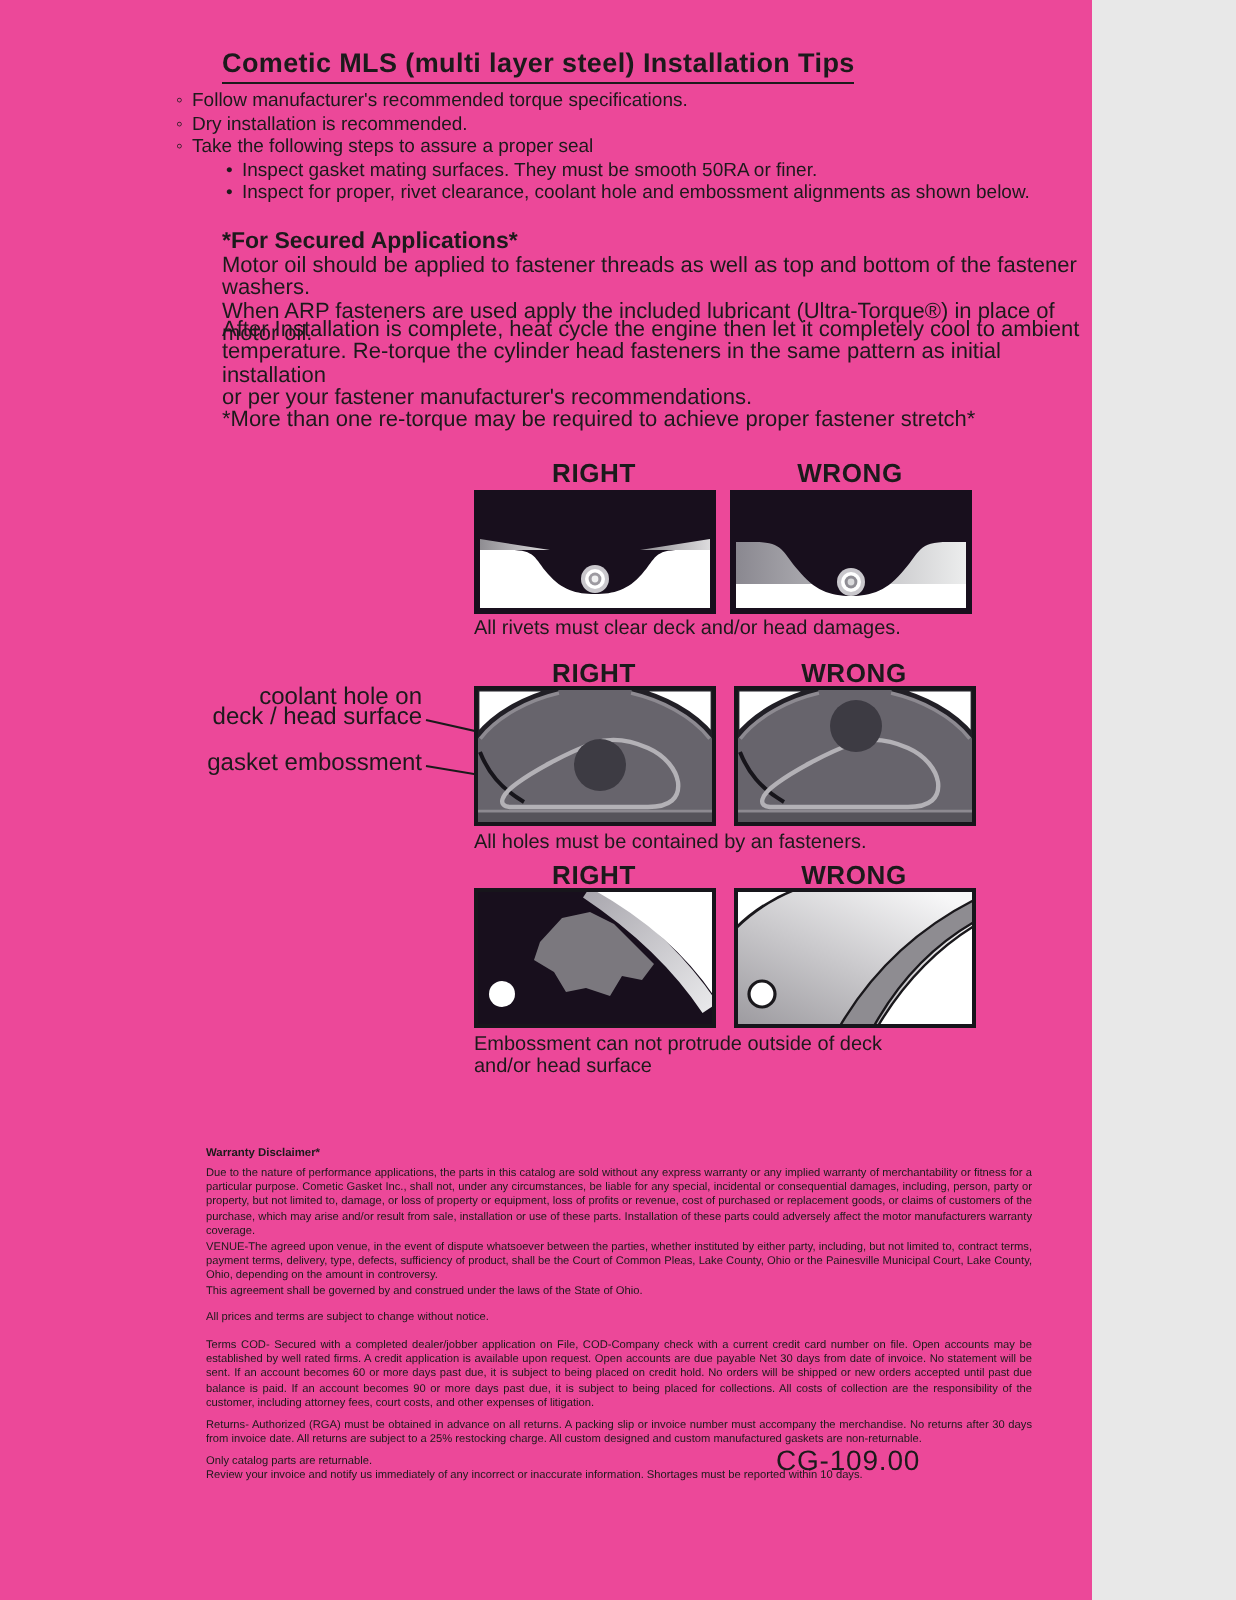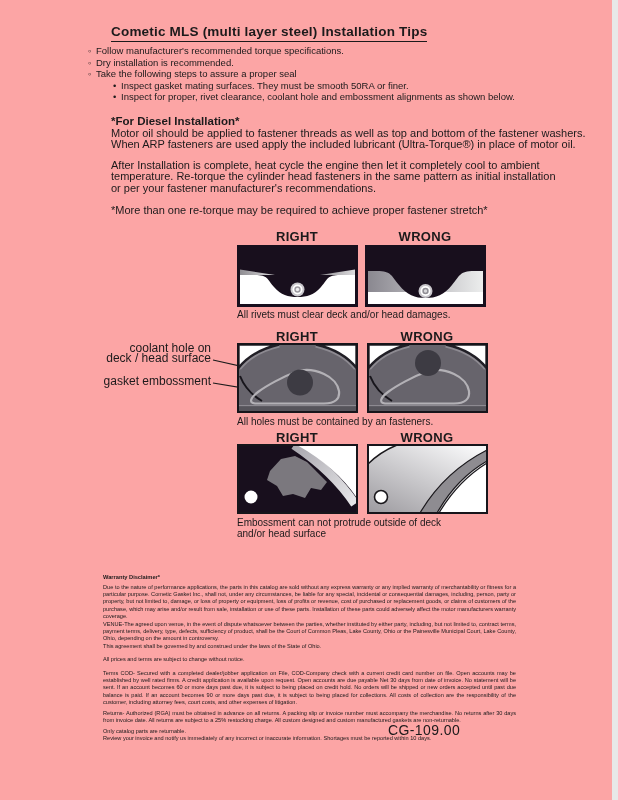--- a/index.html
+++ b/index.html
@@ -1,17 +1,17 @@
 <!DOCTYPE html>
 <html><head>
 <meta charset="utf-8">
 <style>
   html,body{margin:0;padding:0;background:#e8e8e8;}
   .page{
-    position:relative;width:612px;height:800px;background:#fca5a5;
+    position:relative;width:546px;height:800px;background:#ec4899;
     font-family:"Liberation Sans",sans-serif;color:#1c1a1b;overflow:hidden;
   }
   .abs{position:absolute;}
   .doc-title{
     font-size:13.5px;font-weight:bold;letter-spacing:.2px;
     border-bottom:1.7px solid #1c1a1b;padding-bottom:2px;white-space:nowrap;
   }
   .bullet-line{font-size:9.5px;line-height:11.5px;white-space:nowrap;display:flex;}
   .bullet-marker{width:8px;flex:none;}
   .sub-indent{margin-left:25px;}
@@ -47,21 +47,21 @@
     <div class="bullet-line sub-indent">
         <span class="bullet-marker">•</span>
         <span>Inspect gasket mating surfaces.  They must be smooth 50RA or finer.</span>
       </div>
     <div class="bullet-line sub-indent">
         <span class="bullet-marker">•</span>
         <span>Inspect for proper, rivet clearance, coolant hole and embossment alignments as shown below.</span>
       </div>
   </div>
 
-  <div class="abs section-heading" style="left:111px;top:115px;">*For Diesel Installation*</div>
+  <div class="abs section-heading" style="left:111px;top:115px;">*For Secured Applications*</div>
   <div class="abs body-para" style="left:111px;top:128px;">Motor oil should be applied to fastener threads as well as top and bottom of the fastener washers.
 When ARP fasteners are used apply the included lubricant (Ultra-Torque®) in place of motor oil.</div>
   <div class="abs body-para" style="left:111px;top:205px;">*More than one re-torque may be required to achieve proper fastener stretch*</div>
   <div class="abs body-para" style="left:111px;top:160px;">After Installation is complete, heat cycle the engine then let it completely cool to ambient
 temperature. Re-torque the cylinder head fasteners in the same pattern as initial installation
 or per your fastener manufacturer's recommendations.</div>
 
   <div class="abs fig-label" style="left:297px;top:229px;">RIGHT</div>
   <div class="abs fig-label" style="left:425px;top:229px;">WRONG</div>
 

